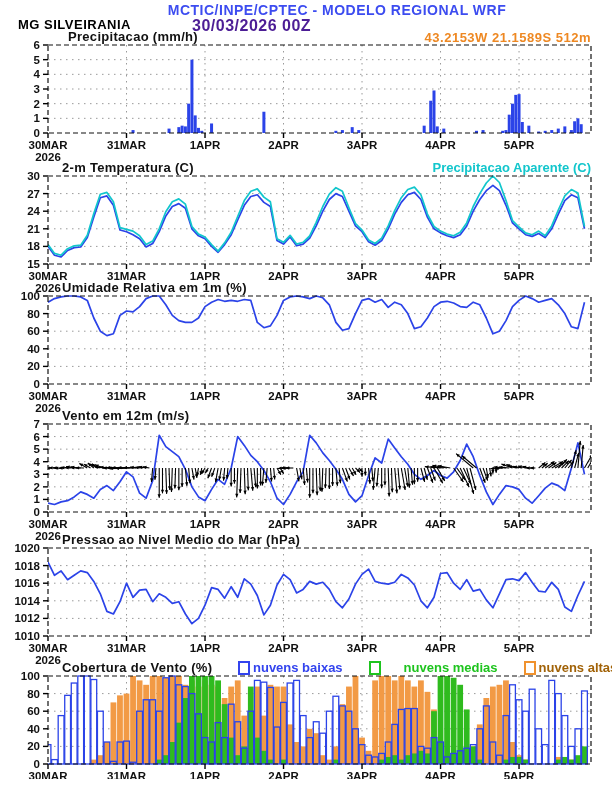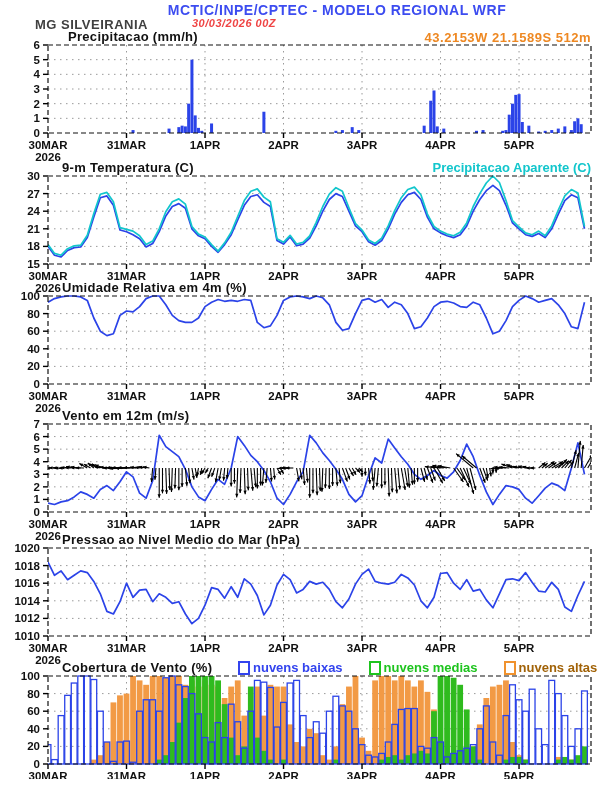--- a/index.html
+++ b/index.html
@@ -1,32 +1,32 @@
 <!DOCTYPE html>
 <html><head>
 <meta charset="utf-8">
 <style>
   html,body{margin:0;padding:0;background:#fff;}
   .page{position:relative;width:612px;height:779px;background:#fff;overflow:hidden;
         font-family:"Liberation Sans",sans-serif;}
   .hdr-title{position:absolute;top:2px;left:72px;right:10px;text-align:center;
              font-size:14px;font-weight:bold;color:#3c4cf0;letter-spacing:.5px;white-space:pre;}
-  .hdr-station{position:absolute;top:17px;left:35px;font-size:13px;font-weight:bold;color:#404040;letter-spacing:.5px;}
-  .hdr-run{position:absolute;top:17px;left:192px;font-size:11px;font-weight:bold;color:#ef4444;letter-spacing:.5px;font-style:italic;}
+  .hdr-station{position:absolute;top:17px;left:18px;font-size:13px;font-weight:bold;color:#000000;letter-spacing:.5px;}
+  .hdr-run{position:absolute;top:17px;left:192px;font-size:16px;font-weight:bold;color:#4c1d95;letter-spacing:.5px;}
   .coords{position:absolute;top:30px;right:21px;font-size:13px;font-weight:bold;color:#ee8822;letter-spacing:.5px;}
   .panel{position:absolute;left:0;width:612px;}
   .ptitle{position:absolute;left:62px;font-size:13px;font-weight:bold;color:#111;
           letter-spacing:.3px;white-space:nowrap;top:-16px;}
   .p1 .ptitle{left:68px;}
   .rlabel{position:absolute;right:21px;top:-16px;font-size:13px;font-weight:bold;color:#12c6cc;white-space:nowrap;}
   .legend{position:absolute;left:238px;top:-16px;display:flex;gap:26px;font-size:13px;font-weight:bold;white-space:nowrap;}
   .leg-item{display:flex;align-items:center;gap:3px;}
   .swatch{display:inline-block;width:8px;height:10px;background:#fff;border:2px solid;}
   .sw-blue{border-color:#3344ee;} .lt-blue{color:#3344ee;}
-  .sw-green{border-color:#1ec41e;} .lt-green{color:#1ec41e;}
+  .sw-green{border-color:#1ec41e;} .lt-green{color:#1ec41e;margin-left:20px;}
   .sw-orange{border-color:#f0922e;} .lt-orange{color:#a16207;}
   svg{position:absolute;left:0;top:0;overflow:visible;}
 </style>
 </head>
 <body>
 
 <div class="page">
   <div class="hdr-title">MCTIC/INPE/CPTEC - MODELO REGIONAL WRF</div>
   <div class="hdr-station">MG SILVEIRANIA</div>
   <div class="hdr-run">30/03/2026 00Z</div>
@@ -120,21 +120,21 @@
         <line x1="362.0240963855422" y1="88" x2="362.0240963855422" y2="93" stroke="#000" stroke-width="1.4"></line>
         <text x="362.0240963855422" y="104" text-anchor="middle" font-size="11.5" font-weight="bold" fill="#111">3APR</text>
         <line x1="440.5301204819277" y1="88" x2="440.5301204819277" y2="93" stroke="#000" stroke-width="1.4"></line>
         <text x="440.5301204819277" y="104" text-anchor="middle" font-size="11.5" font-weight="bold" fill="#111">4APR</text>
         <line x1="519.0361445783133" y1="88" x2="519.0361445783133" y2="93" stroke="#000" stroke-width="1.4"></line>
         <text x="519.0361445783133" y="104" text-anchor="middle" font-size="11.5" font-weight="bold" fill="#111">5APR</text>
       </svg>
   </div>
 
   <div class="panel" style="top:176px">
-    <div class="ptitle">9-m Temperatura (C)</div>
+    <div class="ptitle">2-m Temperatura (C)</div>
     <div class="rlabel">Precipitacao Aparente (C)</div>
     <svg width="612" height="116" viewBox="0 0 612 116">
         <g>
           <line x1="48" y1="70.4" x2="591" y2="70.4" stroke="#9a9a9a" stroke-width="1" stroke-dasharray="1.5 4.5"></line>
           <line x1="48" y1="52.8" x2="591" y2="52.8" stroke="#9a9a9a" stroke-width="1" stroke-dasharray="1.5 4.5"></line>
           <line x1="48" y1="35.2" x2="591" y2="35.2" stroke="#9a9a9a" stroke-width="1" stroke-dasharray="1.5 4.5"></line>
           <line x1="48" y1="17.599999999999994" x2="591" y2="17.599999999999994" stroke="#9a9a9a" stroke-width="1" stroke-dasharray="1.5 4.5"></line>
           <line x1="126.50602409638554" y1="0" x2="126.50602409638554" y2="88" stroke="#9a9a9a" stroke-width="1" stroke-dasharray="1.5 4.5"></line>
           <line x1="205.0120481927711" y1="0" x2="205.0120481927711" y2="88" stroke="#9a9a9a" stroke-width="1" stroke-dasharray="1.5 4.5"></line>
           <line x1="283.51807228915663" y1="0" x2="283.51807228915663" y2="88" stroke="#9a9a9a" stroke-width="1" stroke-dasharray="1.5 4.5"></line>
@@ -174,21 +174,21 @@
         <line x1="362.0240963855422" y1="88" x2="362.0240963855422" y2="93" stroke="#000" stroke-width="1.4"></line>
         <text x="362.0240963855422" y="104" text-anchor="middle" font-size="11.5" font-weight="bold" fill="#111">3APR</text>
         <line x1="440.5301204819277" y1="88" x2="440.5301204819277" y2="93" stroke="#000" stroke-width="1.4"></line>
         <text x="440.5301204819277" y="104" text-anchor="middle" font-size="11.5" font-weight="bold" fill="#111">4APR</text>
         <line x1="519.0361445783133" y1="88" x2="519.0361445783133" y2="93" stroke="#000" stroke-width="1.4"></line>
         <text x="519.0361445783133" y="104" text-anchor="middle" font-size="11.5" font-weight="bold" fill="#111">5APR</text>
       </svg>
   </div>
 
   <div class="panel" style="top:296px">
-    <div class="ptitle">Umidade Relativa em 4m (%)</div>
+    <div class="ptitle">Umidade Relativa em 1m (%)</div>
     <svg width="612" height="116" viewBox="0 0 612 116">
         <g>
           <line x1="48" y1="70.4" x2="591" y2="70.4" stroke="#9a9a9a" stroke-width="1" stroke-dasharray="1.5 4.5"></line>
           <line x1="48" y1="52.8" x2="591" y2="52.8" stroke="#9a9a9a" stroke-width="1" stroke-dasharray="1.5 4.5"></line>
           <line x1="48" y1="35.2" x2="591" y2="35.2" stroke="#9a9a9a" stroke-width="1" stroke-dasharray="1.5 4.5"></line>
           <line x1="48" y1="17.599999999999994" x2="591" y2="17.599999999999994" stroke="#9a9a9a" stroke-width="1" stroke-dasharray="1.5 4.5"></line>
           <line x1="126.50602409638554" y1="0" x2="126.50602409638554" y2="88" stroke="#9a9a9a" stroke-width="1" stroke-dasharray="1.5 4.5"></line>
           <line x1="205.0120481927711" y1="0" x2="205.0120481927711" y2="88" stroke="#9a9a9a" stroke-width="1" stroke-dasharray="1.5 4.5"></line>
           <line x1="283.51807228915663" y1="0" x2="283.51807228915663" y2="88" stroke="#9a9a9a" stroke-width="1" stroke-dasharray="1.5 4.5"></line>
           <line x1="362.0240963855422" y1="0" x2="362.0240963855422" y2="88" stroke="#9a9a9a" stroke-width="1" stroke-dasharray="1.5 4.5"></line>

